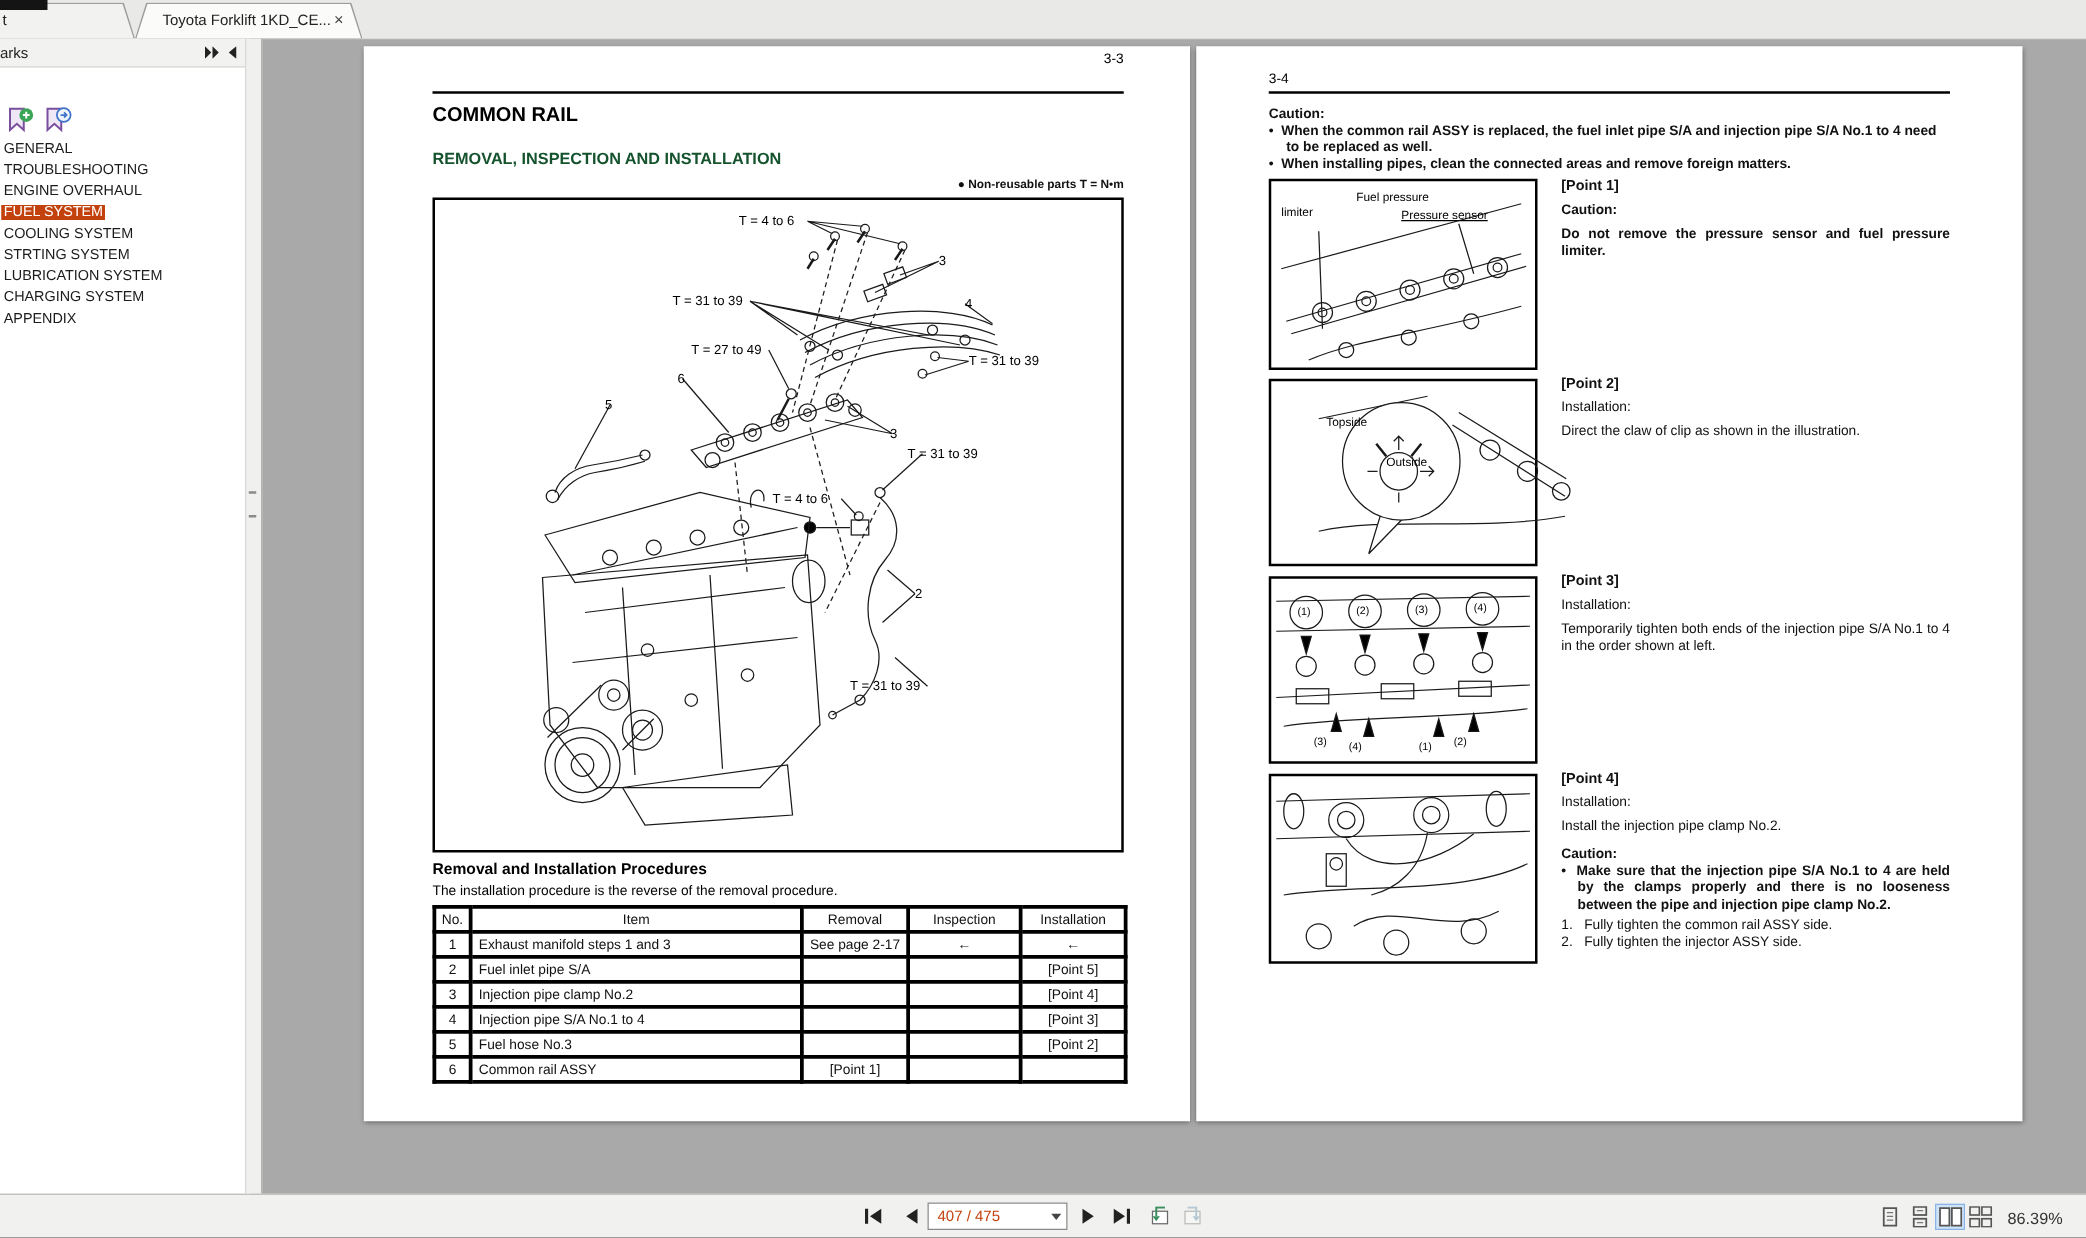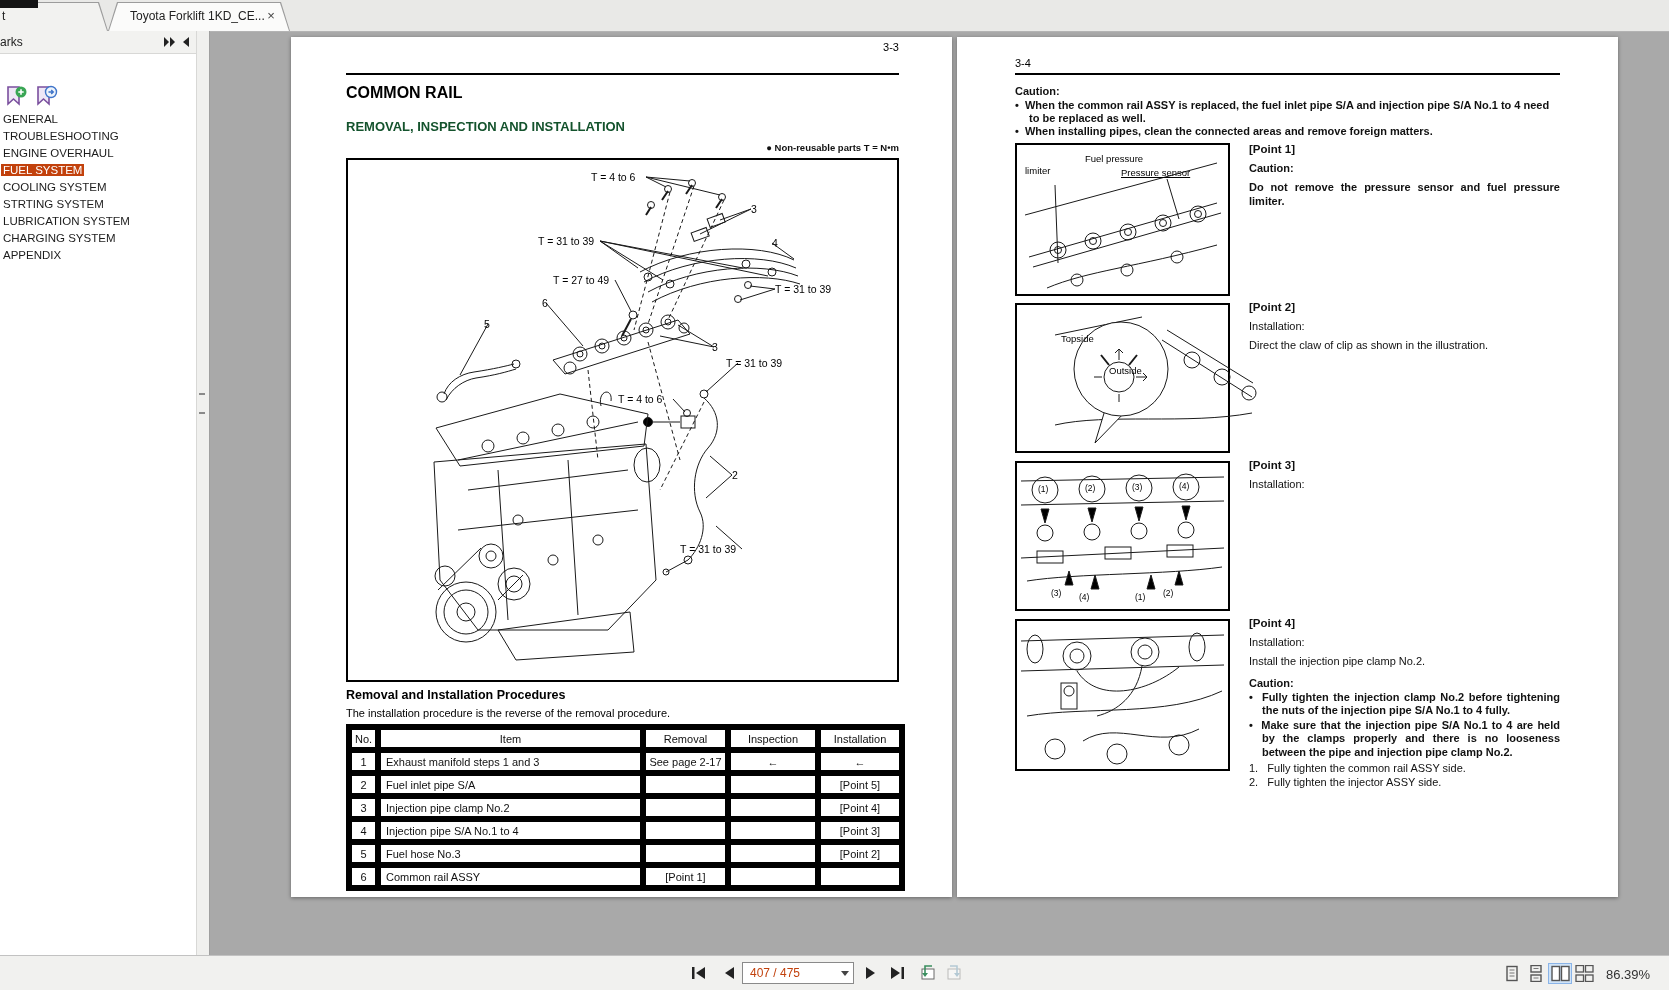--- a/index.html
+++ b/index.html
@@ -30,21 +30,21 @@
   .rule{position:absolute;height:2px;background:#000;}
   .pgnum{position:absolute;font-size:11px;color:#000;}
   .h1{position:absolute;font-size:16px;font-weight:bold;color:#000;}
   .h2{position:absolute;font-size:13px;font-weight:bold;color:#14532d;}
   .h3{position:absolute;font-size:12.5px;font-weight:bold;color:#000;}
   .small{font-size:11px;color:#000;}
   #figbox{position:absolute;left:55px;top:121px;width:553px;height:524px;border:2px solid #000;box-sizing:border-box;}
   .dlabel{position:absolute;font-size:10.5px;color:#000;white-space:nowrap;}
   
   #proc-table{position:absolute;left:55px;top:687px;width:553px;border:2px solid #000;border-collapse:collapse;table-layout:fixed;}
-  #proc-table th,#proc-table td{border:6px solid #000000;font-size:11px;font-weight:normal;height:17px;padding:0 5px;overflow:hidden;white-space:nowrap;}
+  #proc-table th,#proc-table td{border:3px solid #000000;font-size:11px;font-weight:normal;height:17px;padding:0 5px;overflow:hidden;white-space:nowrap;}
   #proc-table .c{text-align:center;padding:0 1px;}
   .b{font-weight:bold;}
   
   .fig{position:absolute;left:58px;width:215px;border:2px solid #000;box-sizing:border-box;background:#fff;}
   .flabel{position:absolute;font-size:9.5px;color:#000;white-space:nowrap;}
   .ptcol{position:absolute;left:292px;width:311px;}
   .pt-title{font-size:11.5px;font-weight:bold;margin:0 0 7px 0;}
   .pt-sub{font-size:11px;margin:0 0 7px 0;}
   .pt-body{font-size:11px;margin:0;line-height:13.5px;}
   .jb{font-weight:bold;text-align:justify;}
@@ -435,27 +435,27 @@
       <p class="pt-body jb">Do not remove the pressure sensor and fuel pressure limiter.</p>
     </div>
     <div class="ptcol" style="top:264px;">
       <p class="pt-title">[Point 2]</p>
       <p class="pt-sub">Installation:</p>
       <p class="pt-body">Direct the claw of clip as shown in the illustration.</p>
     </div>
     <div class="ptcol" style="top:422px;">
       <p class="pt-title">[Point 3]</p>
       <p class="pt-sub">Installation:</p>
+      <p class="pt-body" style="text-align:justify;">Temporarily tighten both ends of the injection pipe S/A No.1 to 4 in the order shown at left.</p>
     </div>
     <div class="ptcol" style="top:580px;">
       <p class="pt-title">[Point 4]</p>
       <p class="pt-sub">Installation:</p>
       <p class="pt-body" style="margin-bottom:8px;">Install the injection pipe clamp No.2.</p>
       <p class="pt-sub b" style="margin-bottom:2px;">Caution:</p>
-      <div class="cbul"><span>•</span>&nbsp;&nbsp;<span>Fully tighten the injection clamp No.2 before tightening the nuts of the injection pipe S/A No.1 to 4 fully.</span></div>
       <div class="cbul"><span>•</span>&nbsp;&nbsp;<span>Make sure that the injection pipe S/A No.1 to 4 are held by the clamps properly and there is no looseness between the pipe and injection pipe clamp No.2.</span></div>
       <div class="steps">
         <div>1.&nbsp;&nbsp;&nbsp;Fully tighten the common rail ASSY side.</div>
         <div>2.&nbsp;&nbsp;&nbsp;Fully tighten the injector ASSY side.</div>
       </div>
     </div>
   </div>
 
   <div id="btoolbar">
     <div class="tbtn" style="left:688px;">

